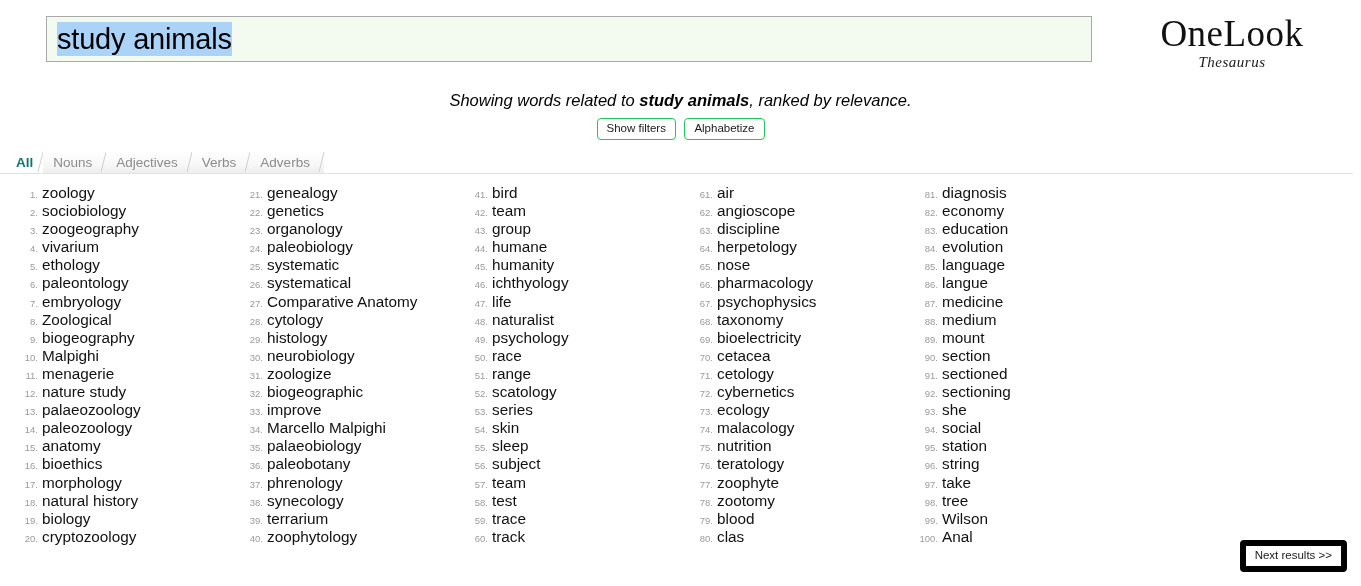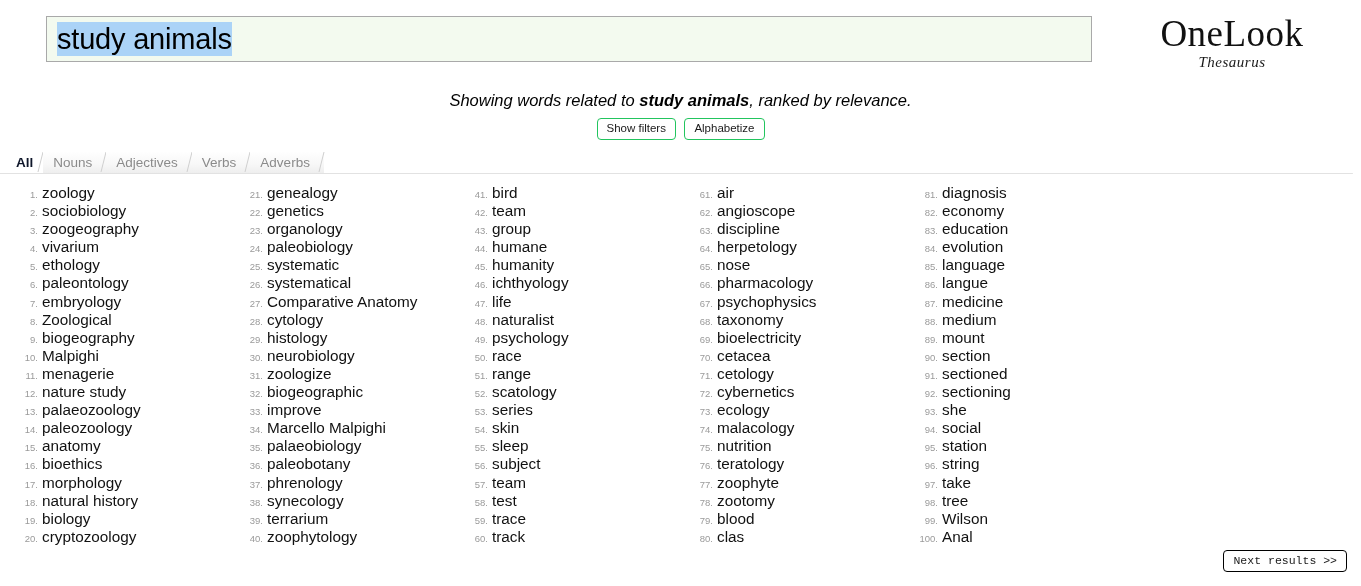--- a/index.html
+++ b/index.html
@@ -117,21 +117,21 @@
     position: relative;
     font-size: 13.5px;
     line-height: 15px;
     padding: 4px 14px 4px 10px;
     color: #8b8b8b;
     cursor: pointer;
     background: linear-gradient(to bottom, #ffffff 0%, #f7f7f7 60%, #ededed 100%);
     white-space: nowrap;
   }
   .tab.active {
-    color: #0f172a;
+    color: #0f766e;
     font-weight: bold;
     background: #ffffff;
     padding-left: 16px;
     padding-right: 10px;
   }
   .tab .divider {
     position: absolute;
     right: 2px;
     top: 1px;
     width: 1px;
@@ -185,26 +185,26 @@
   .footer {
     position: absolute;
     right: 14px;
     bottom: 14px;
   }
   .next-btn {
     display: inline-block;
     font-size: 11.5px;
     line-height: 13px;
     padding: 3px 9px 4px 9px;
-    border: 1px solid #000000;
+    border: 6px solid #000000;
     border-radius: 4px;
     background: #ffffff;
     color: #1a1a1a;
     cursor: pointer;
-    font-family: Liberation Mono, monospace;
+    font-family: Liberation Sans, sans-serif;
   }
 </style>
 </head>
 <body>
 
 <div class="header">
   <div class="search-wrap" title="Enter a word or phrase">
     <span class="search-text">study animals</span>
   </div>
   <div class="logo">

